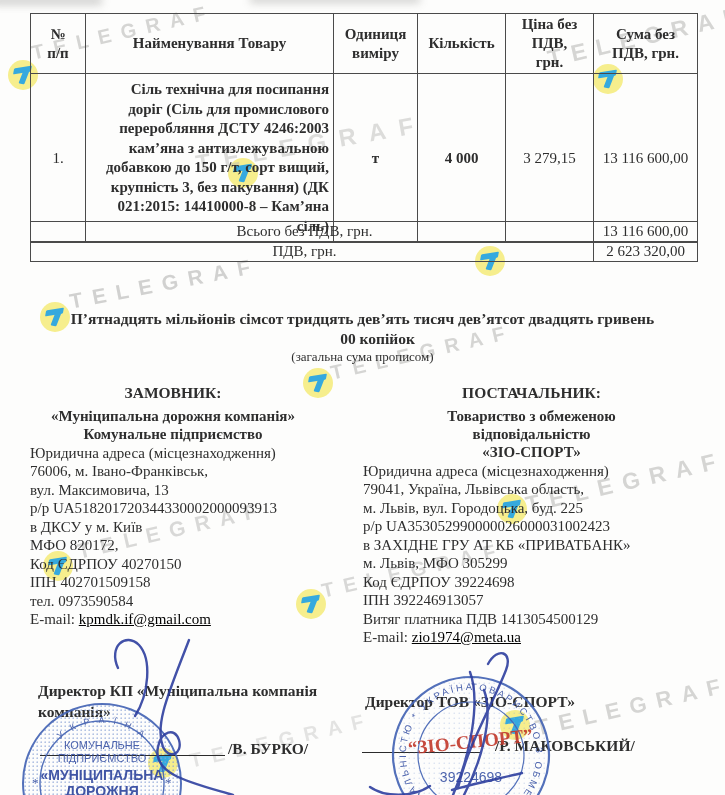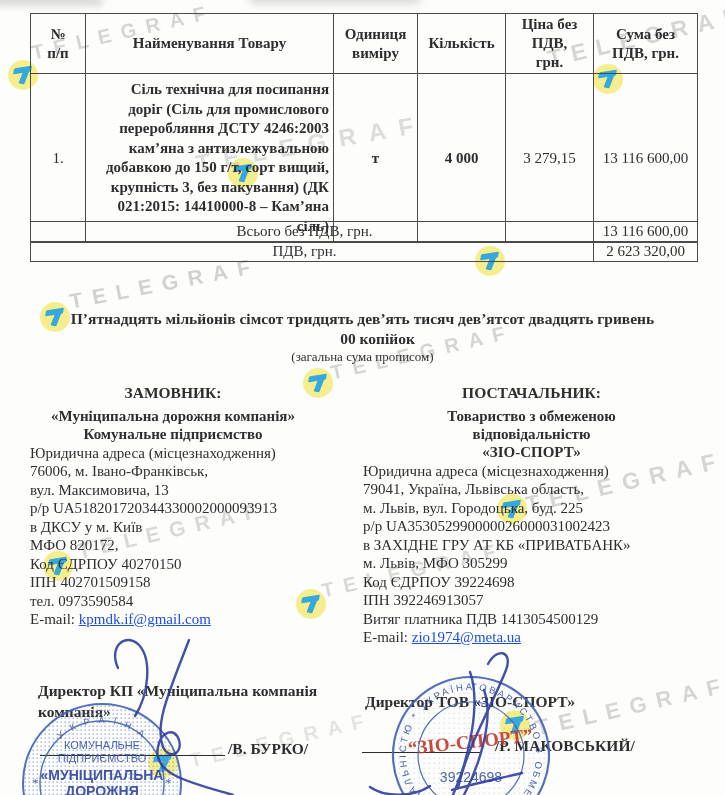--- a/index.html
+++ b/index.html
@@ -35,21 +35,21 @@
   .words .l1{font-size:15.5px;font-weight:bold;line-height:20px;}
   .words .l2{font-size:15.5px;font-weight:bold;line-height:19px;padding-left:30px;}
   .words .l3{font-size:13px;line-height:17px;}
   .party{position:absolute;top:384px;z-index:1;font-size:15px;line-height:18px;}
   .party-left{left:23px;width:300px;}
   .party-right{left:363px;width:337px;}
   .party .role{text-align:center;font-weight:bold;font-size:15.5px;margin-bottom:5px;}
   .party .org{text-align:center;font-weight:bold;}
   .party .pline{text-align:left;margin-top:0.5px;}
   .party-left .pline{padding-left:7px;}
-  a.mail{color:#1d4ed8;text-decoration:underline;}
+  a.mail{color:#000000;text-decoration:underline;}
   .director{position:absolute;z-index:1;font-weight:bold;font-size:15.5px;line-height:21px;}
   .dir-left{left:38px;top:680px;width:330px;}
   .dir-right{left:365px;top:691px;width:330px;}
   .sigline{position:absolute;height:0;border-top:1.4px solid #2b2b2b;z-index:1;}
   .signer{position:absolute;font-weight:bold;font-size:15.5px;z-index:1;}
   .stamp{position:absolute;z-index:2;opacity:0.92;}
   .sig-svg{position:absolute;inset:0;z-index:3;pointer-events:none;}
   .smudge{position:absolute;background:#9a9a98;filter:blur(4px);opacity:.45;z-index:0;}
 </style>
 </head>

